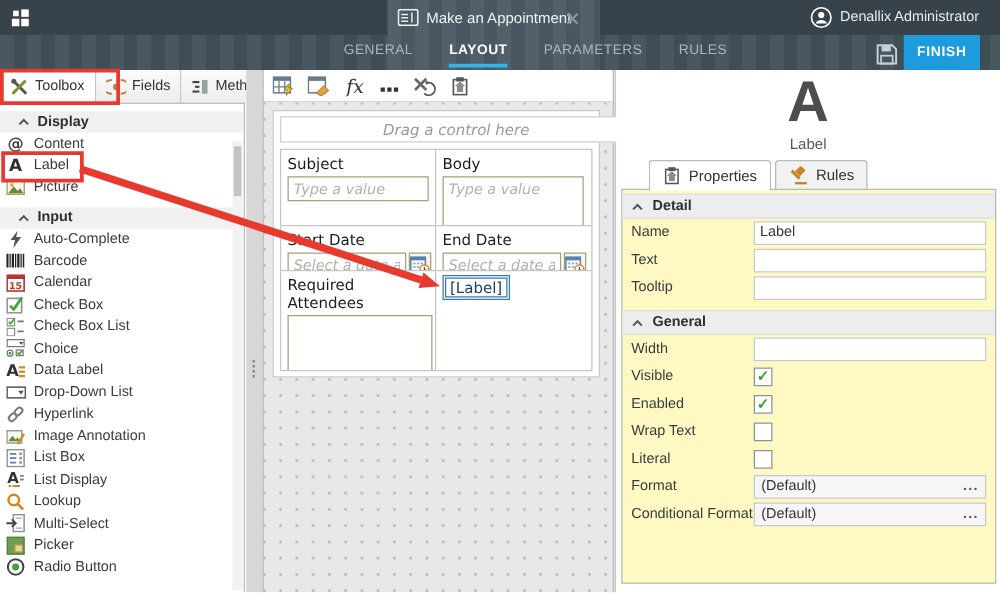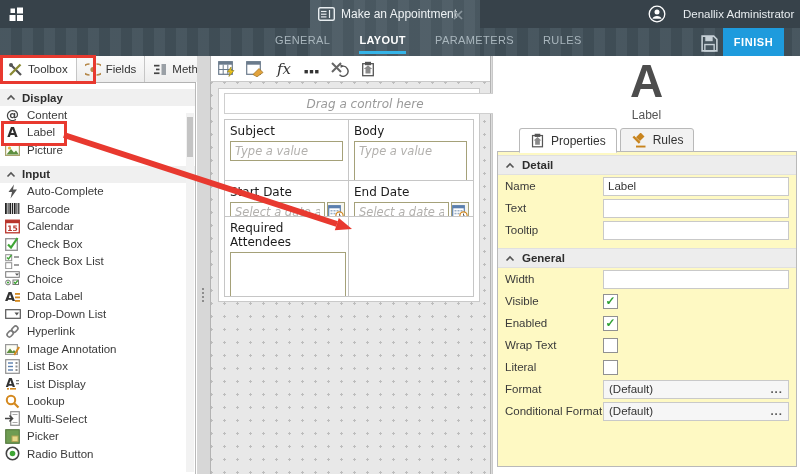--- a/index.html
+++ b/index.html
@@ -15,40 +15,40 @@
   .navbar-bg {
     left:0; top:28px; width:800px; height:28px; background:#42515a;
     background-image: repeating-linear-gradient(90deg, rgba(255,255,255,.035) 0 11px, rgba(0,0,0,.05) 11px 22px);
   }
   .doc-tab { left:310px; top:0; width:170px; height:56px; background:#4c5b64;
     background-image: repeating-linear-gradient(90deg, rgba(255,255,255,.03) 0 11px, rgba(0,0,0,.04) 11px 22px); }
   .doc-tab-title { left:341px; top:7px; font-size:12px; color:#eef2f4; }
   .doc-tab-icon { left:318px; top:7px; }
   .doc-close { left:451px; top:8px; width:14px; height:14px; display:flex; align-items:center; justify-content:center; cursor:default; }
   .logo { left:8px; top:6px; }
-  .user-wrap { left:648px; top:5px; display:flex; align-items:center; gap:17px; }
+  .user-wrap { left:648px; top:5px; display:flex; align-items:center; gap:6px; }
   .user-name { font-size:11.5px; color:#e8edf0; }
   .nav-tabs { left:275px; top:28px; height:28px; display:flex; gap:29px; }
   .nav-tab { height:25px; margin-top:1px; display:flex; align-items:center; font-size:11px;
     letter-spacing:.4px; color:#a9b6bd; border-bottom:3px solid transparent; cursor:default; }
   .nav-tab.active { color:#fff; font-weight:bold; border-bottom-color:#35b4e8; }
   .save-btn { left:697px; top:32px; width:24px; height:22px; display:flex; align-items:center; justify-content:center; }
   .finish-btn { left:723px; top:28px; width:61px; height:28px; background:#1e9bdd; color:#fff;
     font-size:11px; font-weight:bold; letter-spacing:.6px; display:flex; align-items:center; justify-content:center; }
 
   
   .lp { left:0; top:56px; width:196px; height:418px; background:#fff; border-right:1px solid #b9b9b9; }
   .lp-tabs { position:absolute; left:0; top:0; width:196px; height:27px; background:#e3e3e3;
     border-bottom:1px solid #b3b3b3; display:flex; }
   .lp-tab { display:flex; align-items:center; gap:5px; padding:0 8px; font-size:11.5px; color:#333;
     border-right:1px solid #c6c6c6; background:linear-gradient(#fbfbfb,#ededed); white-space:nowrap;justify-content:space-between; }
   .lp-tab.active { background:#fff; }
   .lp-body { position:absolute; left:0; top:27px; right:0; bottom:0; overflow:hidden; padding-top:6px; }
   .lp-section-header { height:17px; background:#f0f0f0; display:flex; align-items:center; gap:6px;
-    padding:0 6px; font-weight:bold; font-size:11.5px; color:#2e2e2e; }
+    padding:0 14px; font-weight:bold; font-size:11.5px; color:#2e2e2e; }
   .lp-section-header + .lp-section-header, .lp-item + .lp-section-header { margin-top:7px; }
   .lp-item { height:17.5px; display:flex; align-items:center; gap:6px; padding:0 4px; font-size:11.5px; color:#3a3a3a; }
   .lp-ico { width:17px; display:flex; justify-content:center; align-items:center; }
   .lp-scroll { position:absolute; right:1px; top:30px; bottom:2px; width:8px; background:#f2f2f2; }
   .lp-thumb { position:absolute; top:4px; left:1px; width:6px; height:40px; background:#c4c4c4; }
 
   .div1 { left:197px; top:56px; width:13px; height:418px; background:#d7d7d7; }
   .div2 { left:490px; top:56px; width:3px; height:418px; background:#dcdcdc; border-left:1px solid #b3b3b3; border-right:1px solid #c9c9c9; }
   .grip { width:4px; display:flex; flex-direction:column; gap:2px; align-items:center; }
   .grip i { width:2px; height:2px; background:#8d8d8d; display:block; }
@@ -561,20 +561,23 @@
                 <path d="M11.5,9.6 V11.5 L13,12.4" fill="none" stroke="#555" stroke-width="1"></path>
               </svg>
             </span>
           </button>
       </div>
     </div>
     <div class="cell lr">
       <div class="fld-label">Required Attendees</div>
       <textarea class="multi-area" style=""></textarea>
     </div>
+    <div class="cell lc lr">
+      <span class="label-chip">[Label]</span>
+    </div>
   </div>
 
   <div class="abs rp"></div>
   <div class="abs rp-glyph">A</div>
   <div class="abs rp-glyph-name">Label</div>
   <div class="abs rp-tabs" id="rp-tabs">
       <div class="rp-tab active">
         <span style="display:flex">
           <svg width="15" height="15" viewBox="0 0 16 16">
             <rect x="2.7" y="2.7" width="10.6" height="12" fill="#fff" stroke="#555" stroke-width="1.3"></rect>

